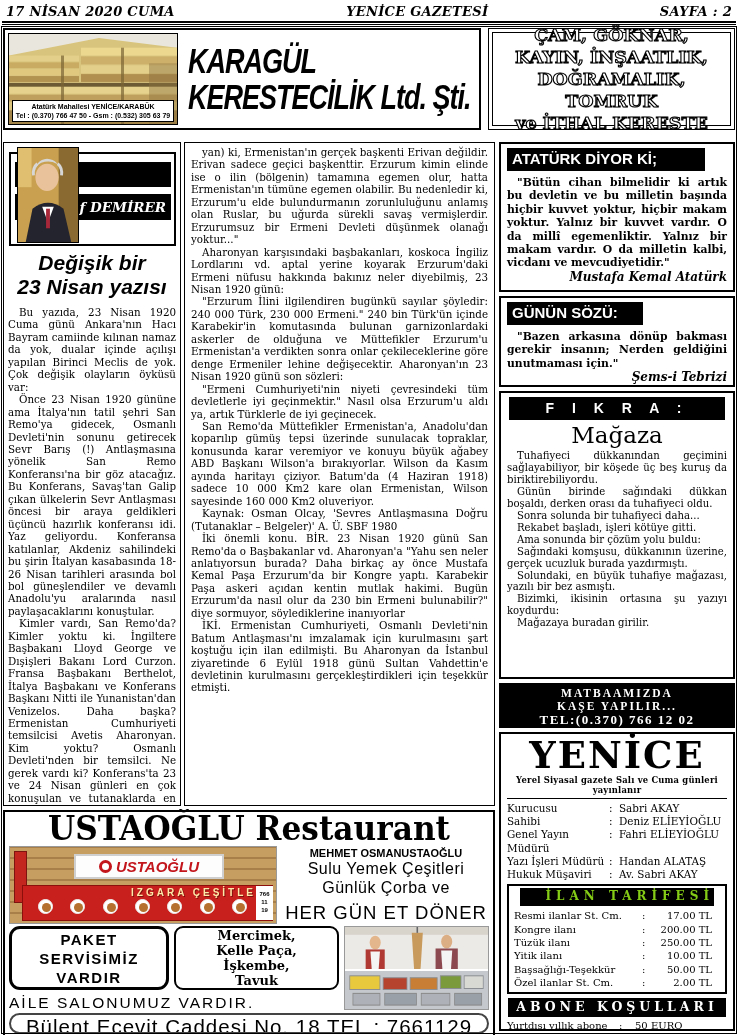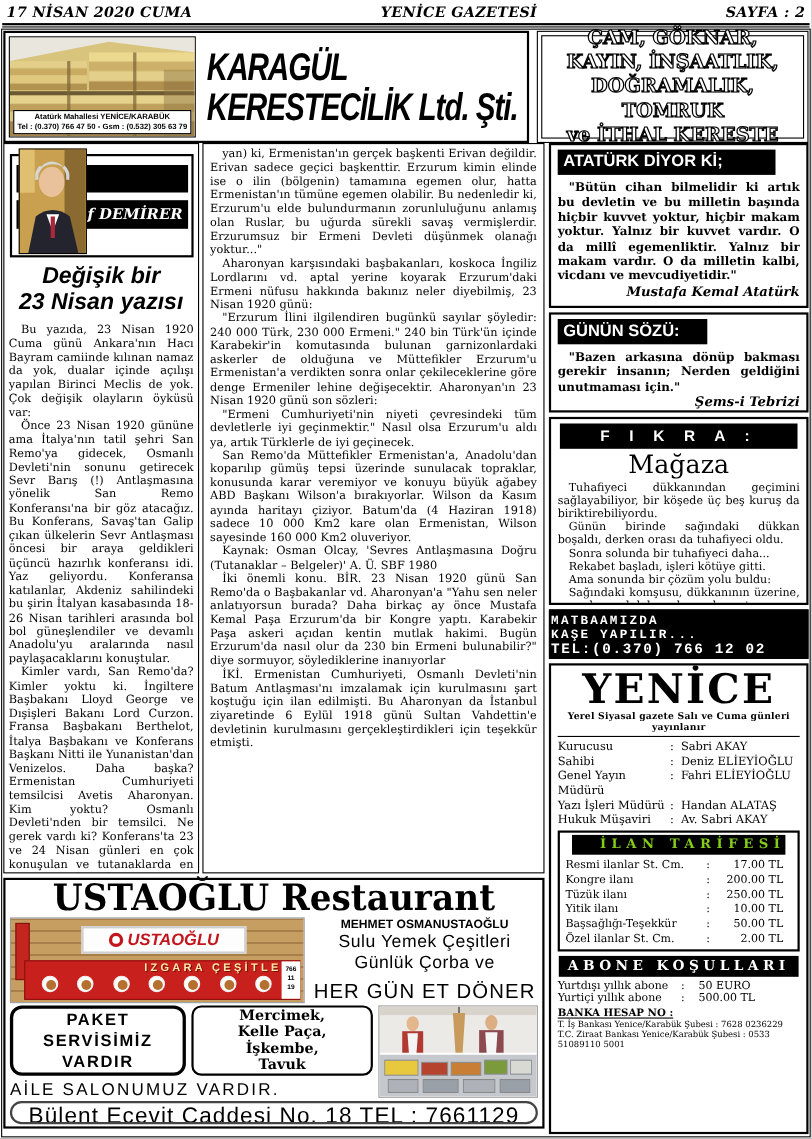--- a/index.html
+++ b/index.html
@@ -5,21 +5,21 @@
   *{box-sizing:border-box;margin:0;padding:0}
   html,body{background:#888}
   .page{position:relative;width:738px;height:1035px;background:#fff;margin:0 auto;overflow:hidden;
         font-family:"DejaVu Serif","Liberation Serif",serif;color:#000}
   
   .hdr{display:flex;justify-content:space-between;align-items:flex-end;padding:4px 6px 1px;
        font:italic bold 13px "DejaVu Serif",serif;letter-spacing:.3px}
   .rule{margin:1px 2px 0;border-top:2px solid #000;border-bottom:1px solid #000;height:4px}
   .content{padding:3px 3px 0;height:1006px;display:flex;flex-direction:column}
   
-  .top-ads{display:flex;gap:7px;height:102px;margin-bottom:0}
+  .top-ads{display:flex;gap:7px;height:102px;margin-bottom:12px}
   .karagul{width:478px;border:2px solid #000;display:flex;padding:3px;gap:8px}
   .lumber{position:relative;width:170px;height:100%;border:1px solid #000;overflow:hidden}
   .lumber svg{display:block;width:100%;height:100%}
   .lumber-cap{position:absolute;left:3px;right:3px;bottom:2px;background:#fff;border:1px solid #000;
               text-align:center;font:bold 7px "Liberation Sans",sans-serif;line-height:9px;
               white-space:nowrap;overflow:hidden;padding:1px 0}
   .karagul-title{flex:1;display:flex;flex-direction:column;justify-content:center;align-items:flex-start;
                  font:italic bold 27px "Liberation Sans",sans-serif;letter-spacing:-1px;padding-left:2px}
   .karagul-title div{transform:scale(1,1.3);transform-origin:left center;line-height:36px;white-space:nowrap}
   .kereste{flex:1;border:1px solid #000;padding:3px}
@@ -45,27 +45,27 @@
   
   .right-col{flex:1;display:flex;flex-direction:column;min-width:0}
   .rbox{border:2px solid #000;padding:3px 6px;margin-bottom:4px;background:#fff;overflow:hidden}
   .blackbar{background:#000;color:#fff}
   .ataturk{height:150px}
   .ataturk .hd{display:block;width:90%;font:bold 15px "Liberation Sans",sans-serif;padding:2px 5px 4px;margin:1px 0 5px}
   .qbody{font-weight:bold;font-size:10.8px;line-height:13.4px;text-align:justify;text-indent:10px}
   .qsig{text-align:right;font:italic bold 12px "DejaVu Serif",serif;margin-top:0}
   .gunun{height:91px}
   .gunun .hd{display:block;width:62%;font:bold 15px "Liberation Sans",sans-serif;padding:2px 5px 4px;margin:1px 0 5px}
-  .fikra{height:171px}
+  .fikra{height:288px}
   .fikra .hd{text-align:center;font:bold 14px "Liberation Sans",sans-serif;letter-spacing:7px;
              padding:3px 0 4px;margin:1px 2px 3px}
   .fikra .ttl{text-align:center;font:23px "DejaVu Serif",serif;line-height:25px;margin-bottom:2px}
   .fikra p{margin:0;text-align:justify;font-size:10.1px;line-height:11.95px;text-indent:10px}
-  .matbaa{height:45px;background:#000;color:#fff;border:2px solid #000;
-          font-family:Liberation Mono, monospace;font-weight:bold;padding-top:2px;margin-bottom:4px}
+  .matbaa{height:45px;background:#000;color:#fff;text-align:center;border:2px solid #000;
+          font-family:Liberation Serif, serif;font-weight:bold;padding-top:2px;margin-bottom:4px}
   .matbaa .l1{font-size:11.5px;letter-spacing:2px;line-height:13px}
   .matbaa .l2{font-size:11.5px;letter-spacing:2px;line-height:13px}
   .matbaa .l3{font-size:13px;letter-spacing:1.5px;line-height:14px}
   .yenice{flex:1;margin-bottom:0;padding:2px 6px;display:flex;flex-direction:column}
   .mast{font:bold 37px "DejaVu Serif",serif;text-align:center;letter-spacing:2px;line-height:39px}
   .sub{font:bold 8.4px "DejaVu Serif",serif;text-align:center;border-bottom:1px solid #000;
        padding:0 0 3px;margin-bottom:3px;letter-spacing:.2px}
   .staff-row{display:grid;grid-template-columns:102px 10px 1fr;font-weight:normal;font-size:10.4px;line-height:13.2px}
   .ilan{border:2px solid #000;margin:3px 0 2px;padding:2px 5px 2px}
   .ilan .ihd{background:#000;color:#84cc16;text-align:right;font:bold 12px "DejaVu Serif",serif;

